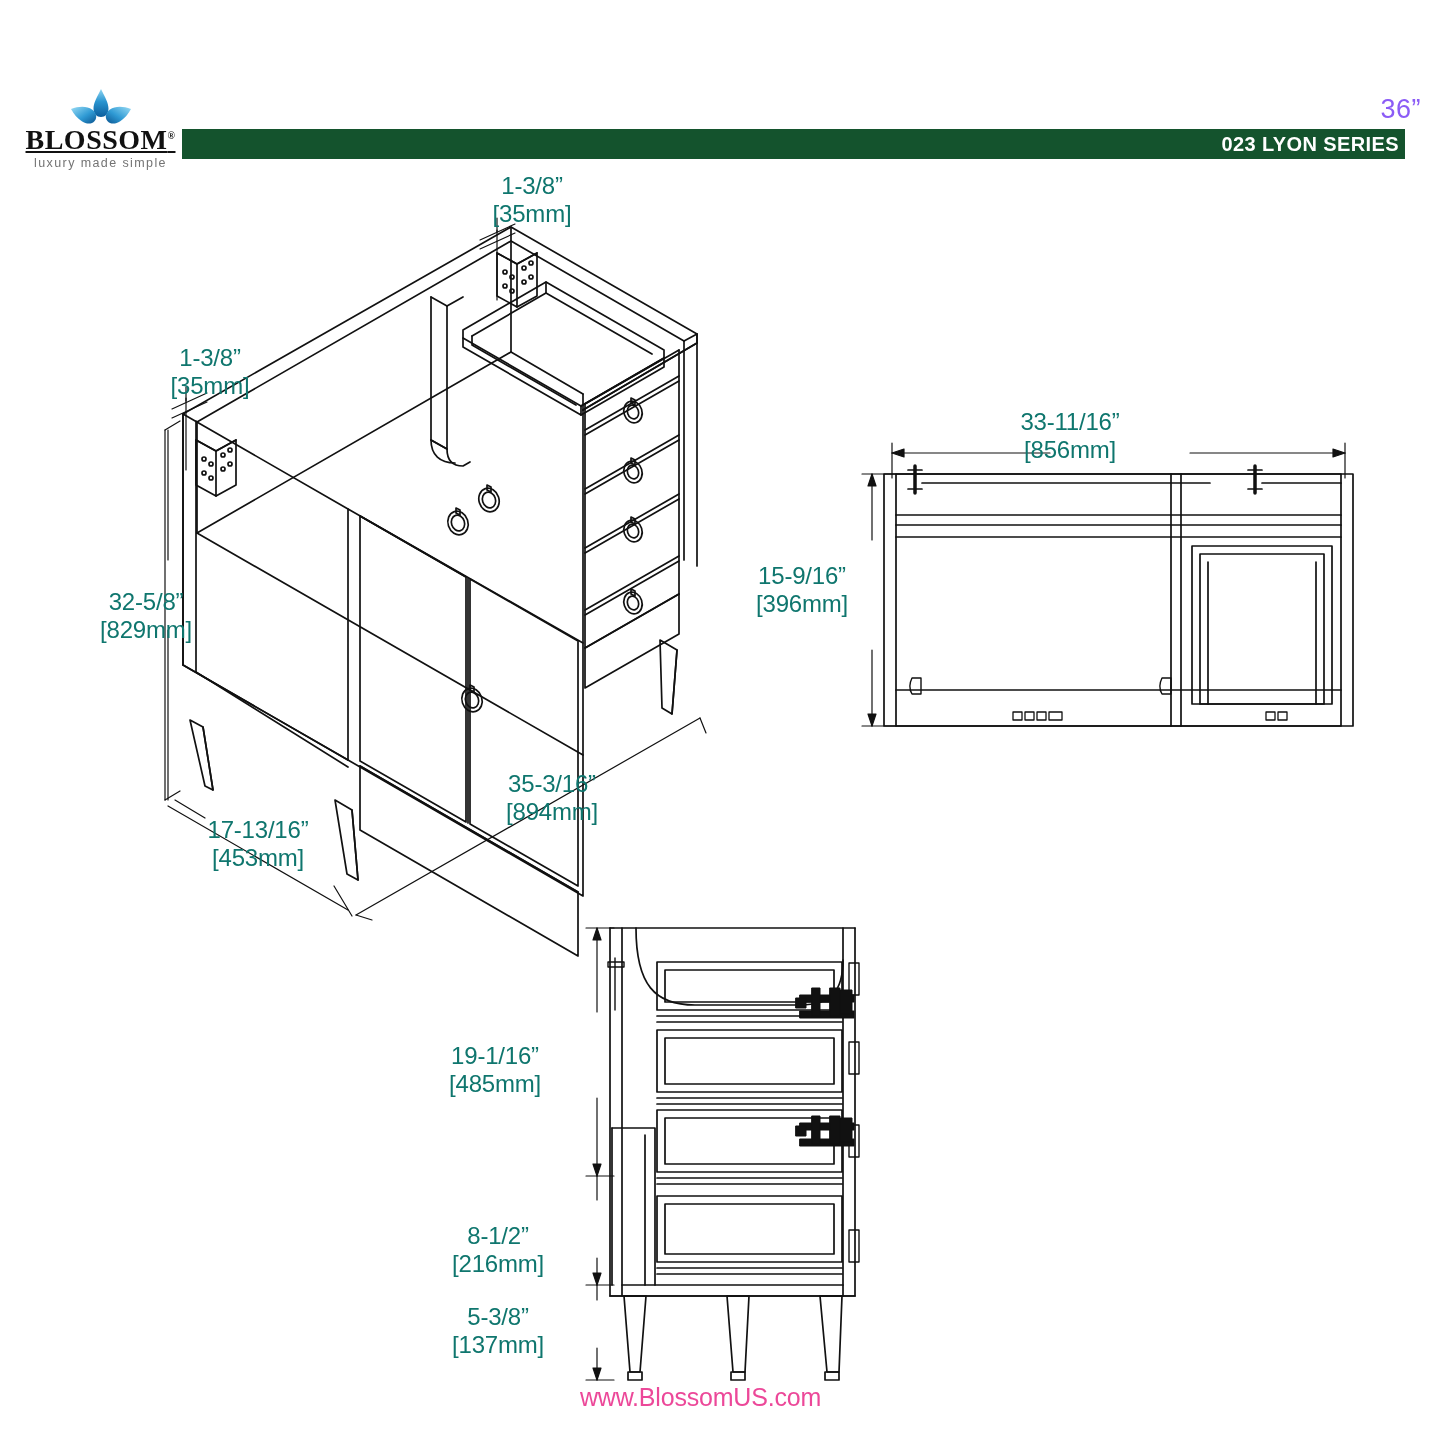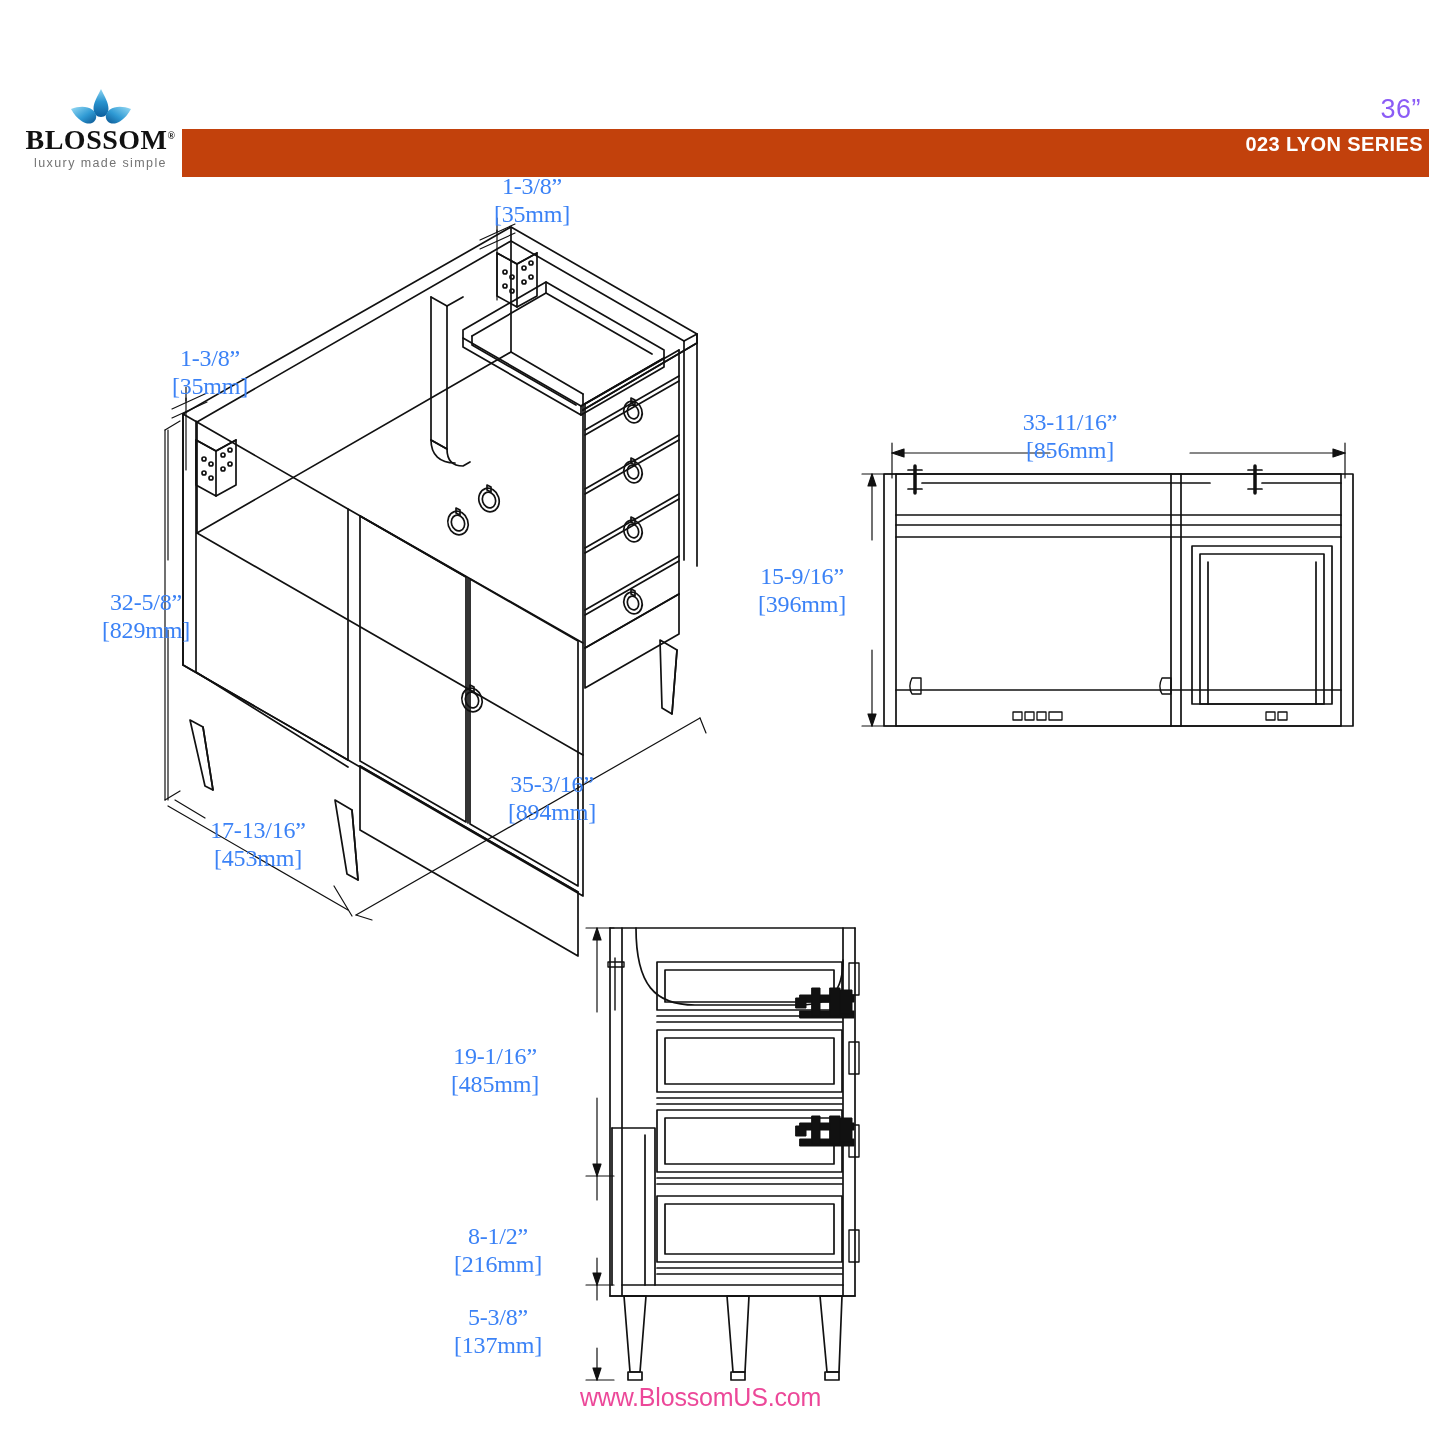--- a/index.html
+++ b/index.html
@@ -39,20 +39,21 @@
     top: 38px;
     width: 165px;
     text-align: center;
     font-family: "Liberation Serif", serif;
     font-weight: bold;
     font-size: 28px;
     letter-spacing: 0.5px;
     color: #111;
     line-height: 1;
     white-space: nowrap;
+    text-decoration: underline;
   }
   #logo-wordmark .reg {
     font-size: 10px;
     vertical-align: super;
   }
   #logo-tagline {
     position: absolute;
     left: 0;
     top: 68px;
     width: 165px;
@@ -71,23 +72,23 @@
     font-size: 27px;
     font-weight: 500;
     letter-spacing: 0.5px;
     color: #8b5cf6;
   }
 
   #title-bar {
     position: absolute;
     left: 182px;
     top: 129px;
-    right: 16px;
-    height: 48px;
-    background: #c2410c;
+    right: 40px;
+    height: 30px;
+    background: #14532d;
   }
   #title-bar-text {
     position: absolute;
     right: 6px;
     top: 4px;
     color: #ffffff;
     font-size: 20px;
     font-weight: bold;
     letter-spacing: 0.4px;
     white-space: nowrap;
@@ -98,23 +99,23 @@
     position: absolute;
     left: 0;
     top: 0;
     width: 1445px;
     height: 1445px;
   }
 
   
   .dim {
     position: absolute;
-    font-family: Liberation Serif, serif;
+    font-family: Liberation Sans, sans-serif;
     font-size: 24px;
-    color: #3b82f6;
+    color: #0f766e;
     line-height: 1.18;
     white-space: nowrap;
     letter-spacing: -0.2px;
   }
   .dim .in { display: block; }
   .dim .mm { display: block; }
   .dim.center { text-align: center; }
 
   #footer-url {
     position: absolute;

